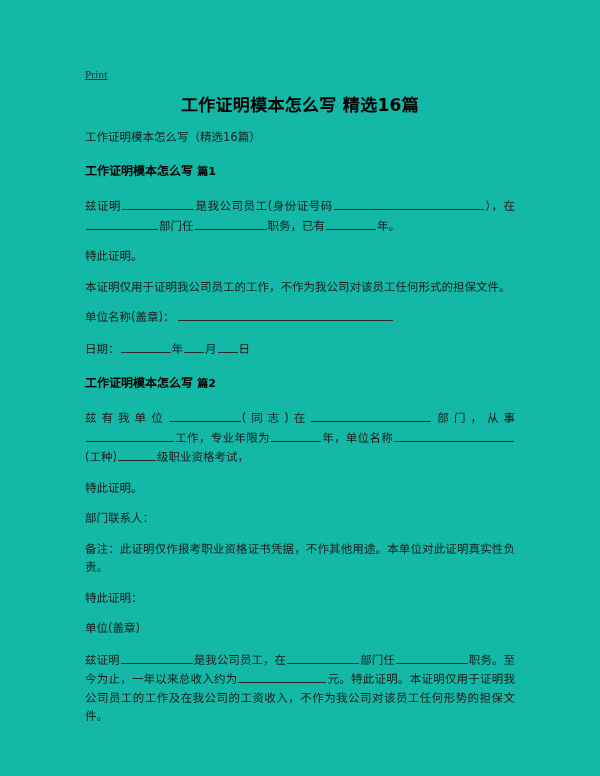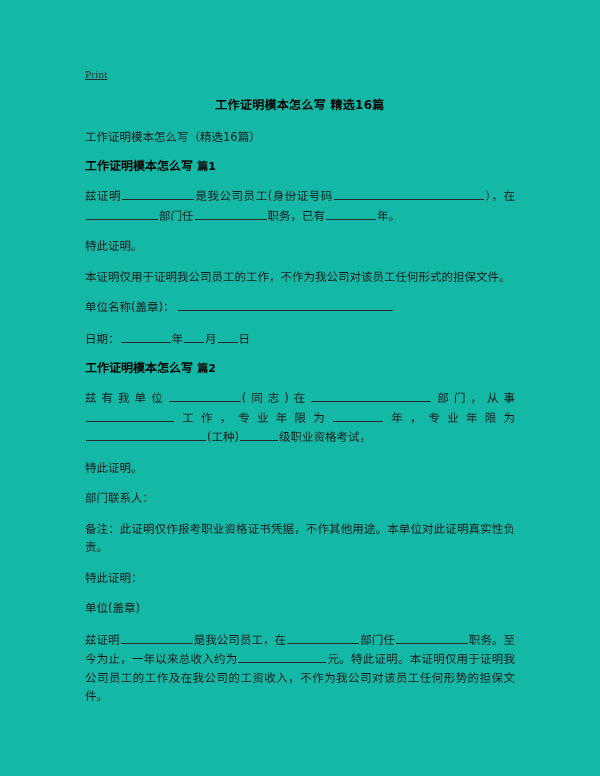--- a/index.html
+++ b/index.html
@@ -42,39 +42,39 @@
     position: absolute;
     left: 85px;
     top: 92px;
     width: 430px;
   }
 
   .doc-title {
     margin: 0 0 0 0;
     padding: 0;
     font-family: "DejaVu Sans", "Liberation Sans", sans-serif;
-    font-size: 12px;
+    font-size: 17px;
     line-height: 26px;
     font-weight: bold;
     text-align: center;
     color: #000000;
     letter-spacing: 0.3px;
   }
 
   .subtitle {
     margin: 11px 0 0 0;
     font-size: 11.5px;
     line-height: 17px;
     color: #1a1a1a;
   }
 
   .section-heading {
     margin: 13px 0 0 0;
     font-size: 12px;
-    line-height: 15px;
+    line-height: 24px;
     font-weight: bold;
     color: #000000;
   }
   .section-heading .num {
     font-size: 11px;
     font-weight: bold;
   }
 
   p.para {
     margin: 12px 0 0 0;
@@ -131,21 +131,21 @@
     <p class="para">特此证明。</p>
 
     <p class="para">本证明仅用于证明我公司员工的工作，不作为我公司对该员工任何形式的担保文件。</p>
 
     <p class="para"><span>单位名称(盖章)：</span><span class="rule-long"></span></p>
 
     <p class="para"><span>日期：</span><span class="blank b-md"></span><span>年</span><span class="blank b-xs"></span><span>月</span><span class="blank b-xs"></span><span>日</span></p>
 
     <h2 class="section-heading"><span>工作证明模本怎么写</span> <span class="num">篇2</span></h2>
 
-    <p class="para"><span>兹有我单位</span><span class="blank b-lg"></span><span>(同志)在</span><span class="blank b-xxl"></span><span>部门，从事</span><span class="blank b-xl"></span><span>工作，专业年限为</span><span class="blank b-md"></span><span>年，专业年限为</span><span class="blank b-xxl"></span><span>(工种)</span><span class="blank b-sm"></span><span>级职业资格考试，</span></p>
+    <p class="para"><span>兹有我单位</span><span class="blank b-lg"></span><span>(同志)在</span><span class="blank b-xxl"></span><span>部门，从事</span><span class="blank b-xl"></span><span>工作，专业年限为</span><span class="blank b-md"></span><span>年，单位名称</span><span class="blank b-xxl"></span><span>(工种)</span><span class="blank b-sm"></span><span>级职业资格考试，</span></p>
 
     <p class="para">特此证明。</p>
 
     <p class="para">部门联系人：</p>
 
     <p class="para">备注：此证明仅作报考职业资格证书凭据，不作其他用途。本单位对此证明真实性负责。</p>
 
     <p class="para">特此证明：</p>
 
     <p class="para">单位(盖章)</p>

